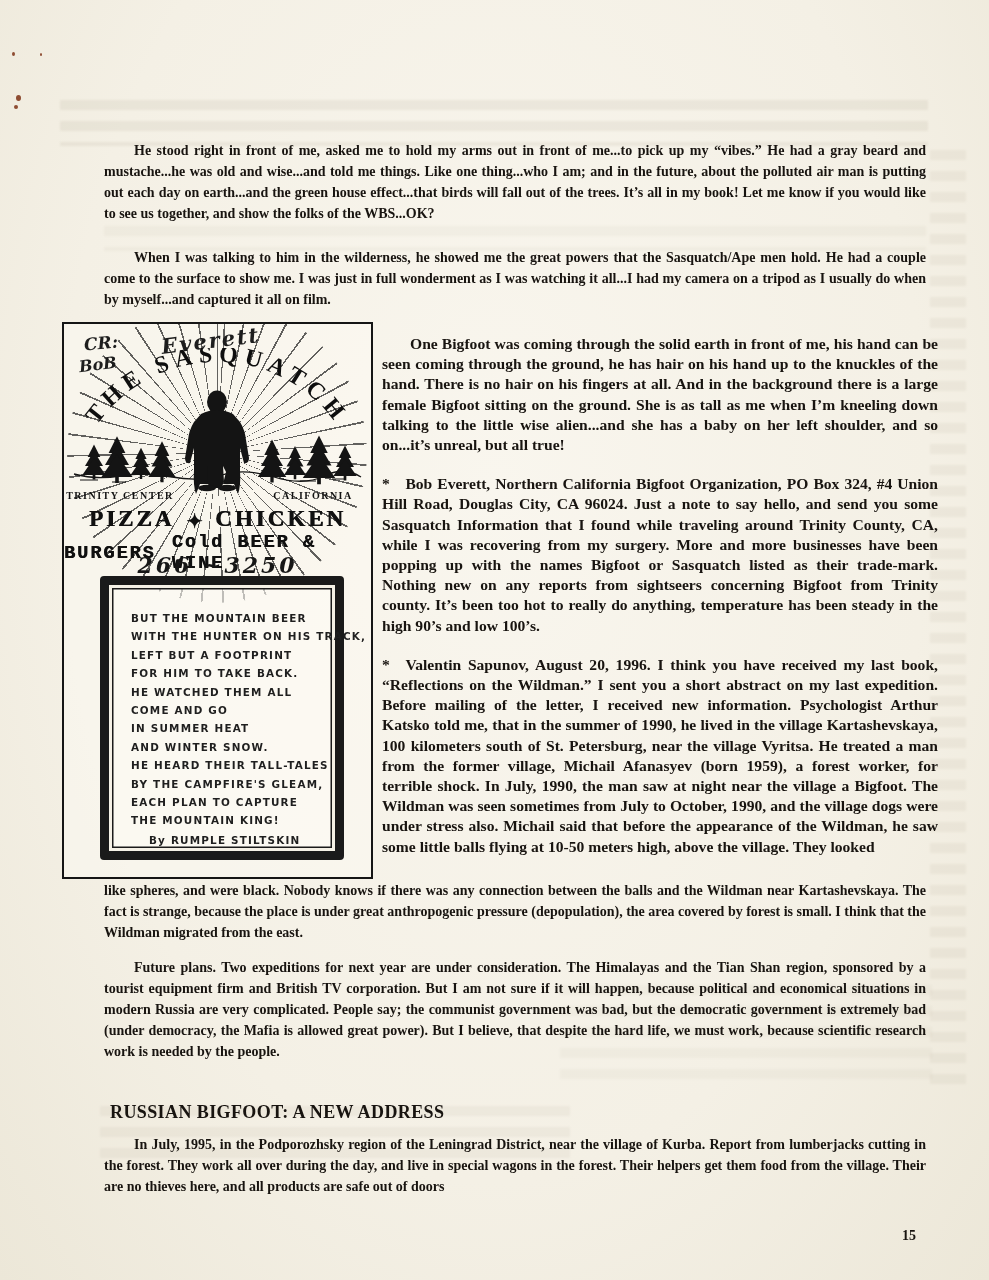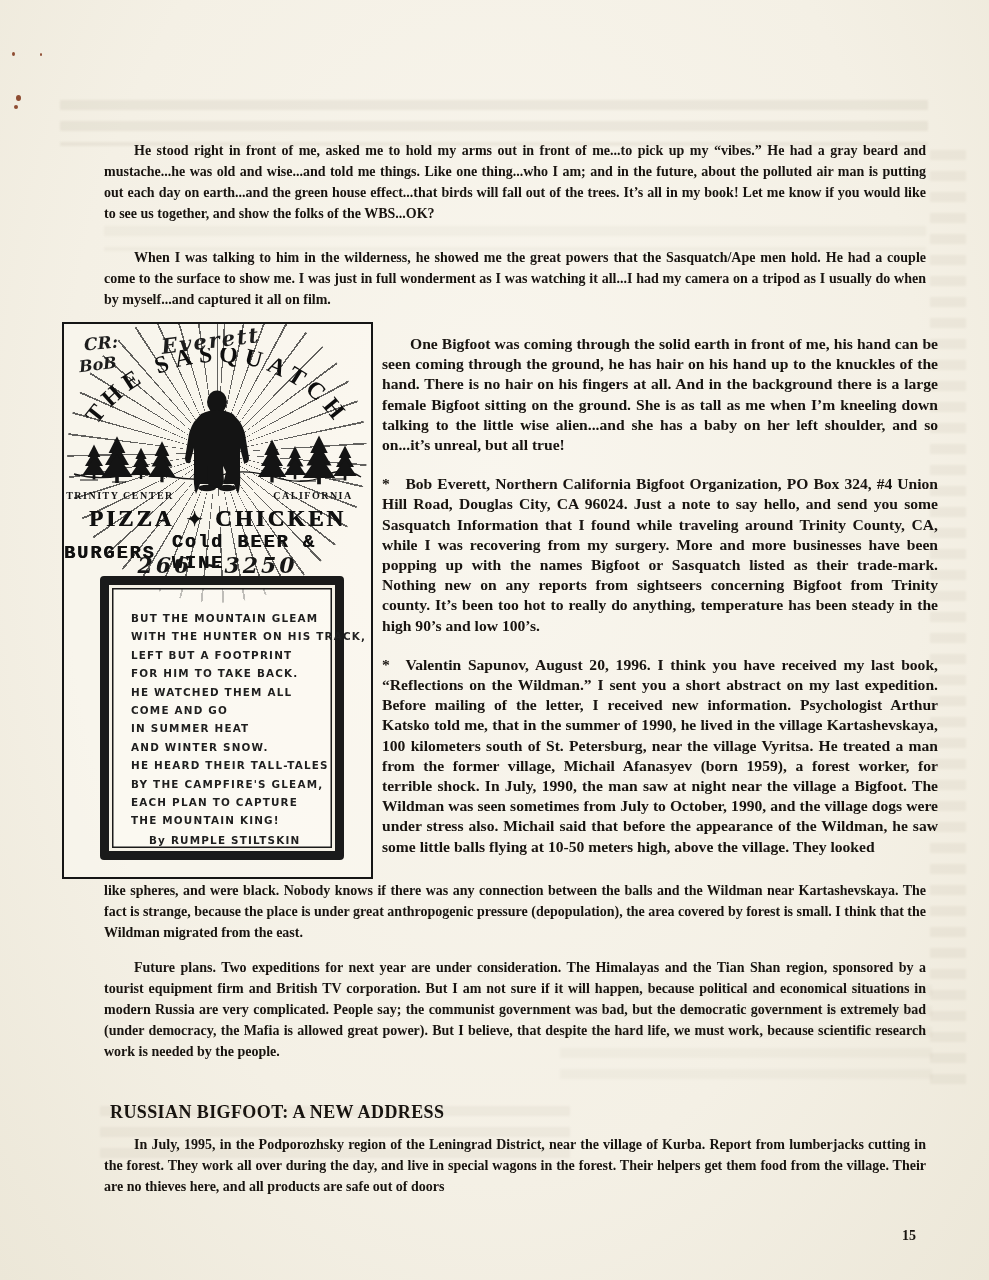--- a/index.html
+++ b/index.html
@@ -41,21 +41,21 @@
 
   .rays {
     position:absolute; left:3px; top:-21px; width:300px; height:300px; border-radius:50%;
     background:repeating-conic-gradient(from 3deg, rgba(25,25,25,.8) 0deg .7deg, transparent .7deg 8.3deg);
     opacity:.85;
   }
   .art { position:absolute; left:0; top:24px; width:307px; height:176px; }
 
   .menu1 {
     position:absolute; left:0; top:182px; width:100%; display:flex;
-    justify-content:center; align-items:flex-start; gap:12px;
+    justify-content:center; align-items:flex-end; gap:12px;
     font-size:23px; font-weight:bold; letter-spacing:3px; color:#101010;
     text-shadow:.6px 0 #101010;
   }
   .menu2 {
     position:absolute; left:0; top:208px; width:100%; display:flex;
     justify-content:center; align-items:center; gap:16px;
     font-size:18.5px; font-weight:bold; letter-spacing:2px; color:#101010;
     text-shadow:.5px 0 #101010;
     font-family:Liberation Mono, monospace;
   }
@@ -157,21 +157,21 @@
       <span>CHICKEN</span>
     </div>
     <div class="menu2">
       <span>BURGERS</span>
       <span>Cold BEER &amp; WINE</span>
     </div>
     <div class="phone">266 ~3250</div>
 
     <div class="poem-frame">
       <div class="poem">
-        <div class="poem-line">BUT THE MOUNTAIN GLEAM</div>
+        <div class="poem-line">BUT THE MOUNTAIN BEER</div>
         <div class="poem-line">WITH THE HUNTER ON HIS TRACK,</div>
         <div class="poem-line">LEFT BUT A FOOTPRINT</div>
         <div class="poem-line">FOR HIM TO TAKE BACK.</div>
         <div class="poem-line">HE WATCHED THEM ALL</div>
         <div class="poem-line">COME AND GO</div>
         <div class="poem-line">IN SUMMER HEAT</div>
         <div class="poem-line">AND WINTER SNOW.</div>
         <div class="poem-line">HE HEARD THEIR TALL-TALES</div>
         <div class="poem-line">BY THE CAMPFIRE'S GLEAM,</div>
         <div class="poem-line">EACH PLAN TO CAPTURE</div>

